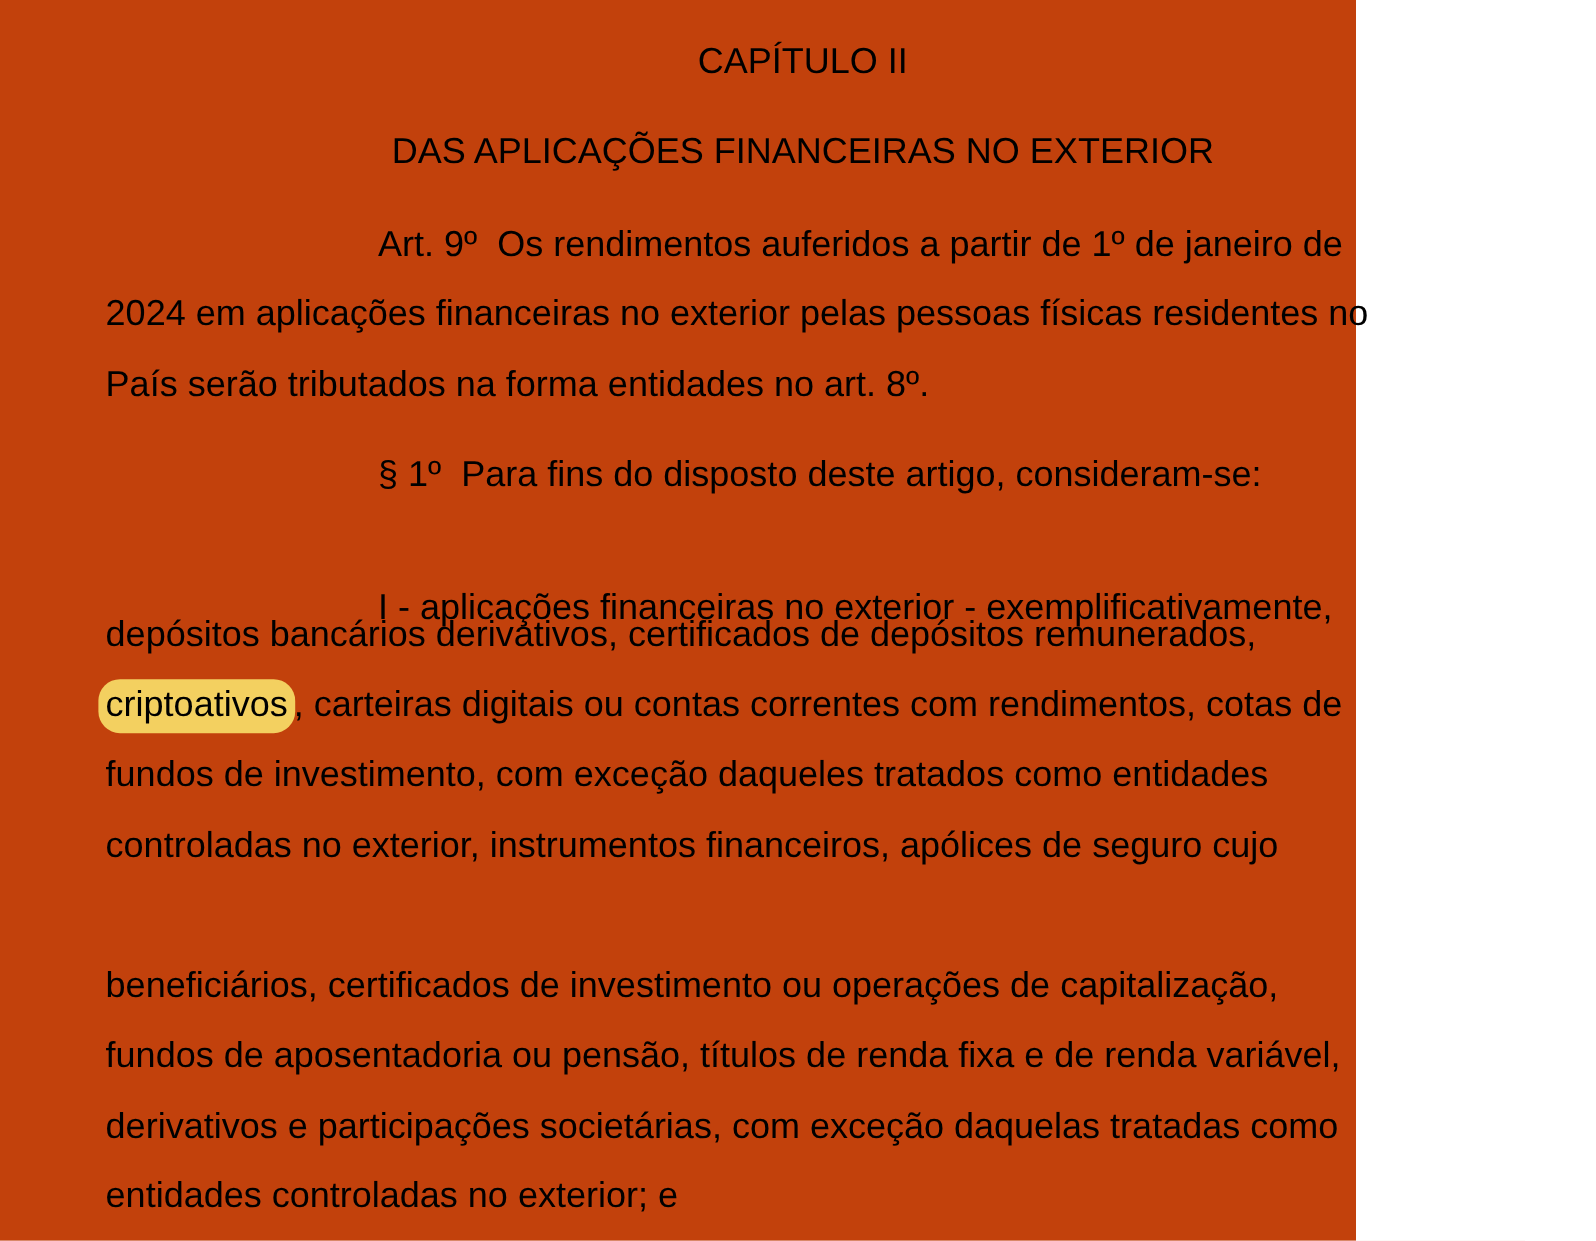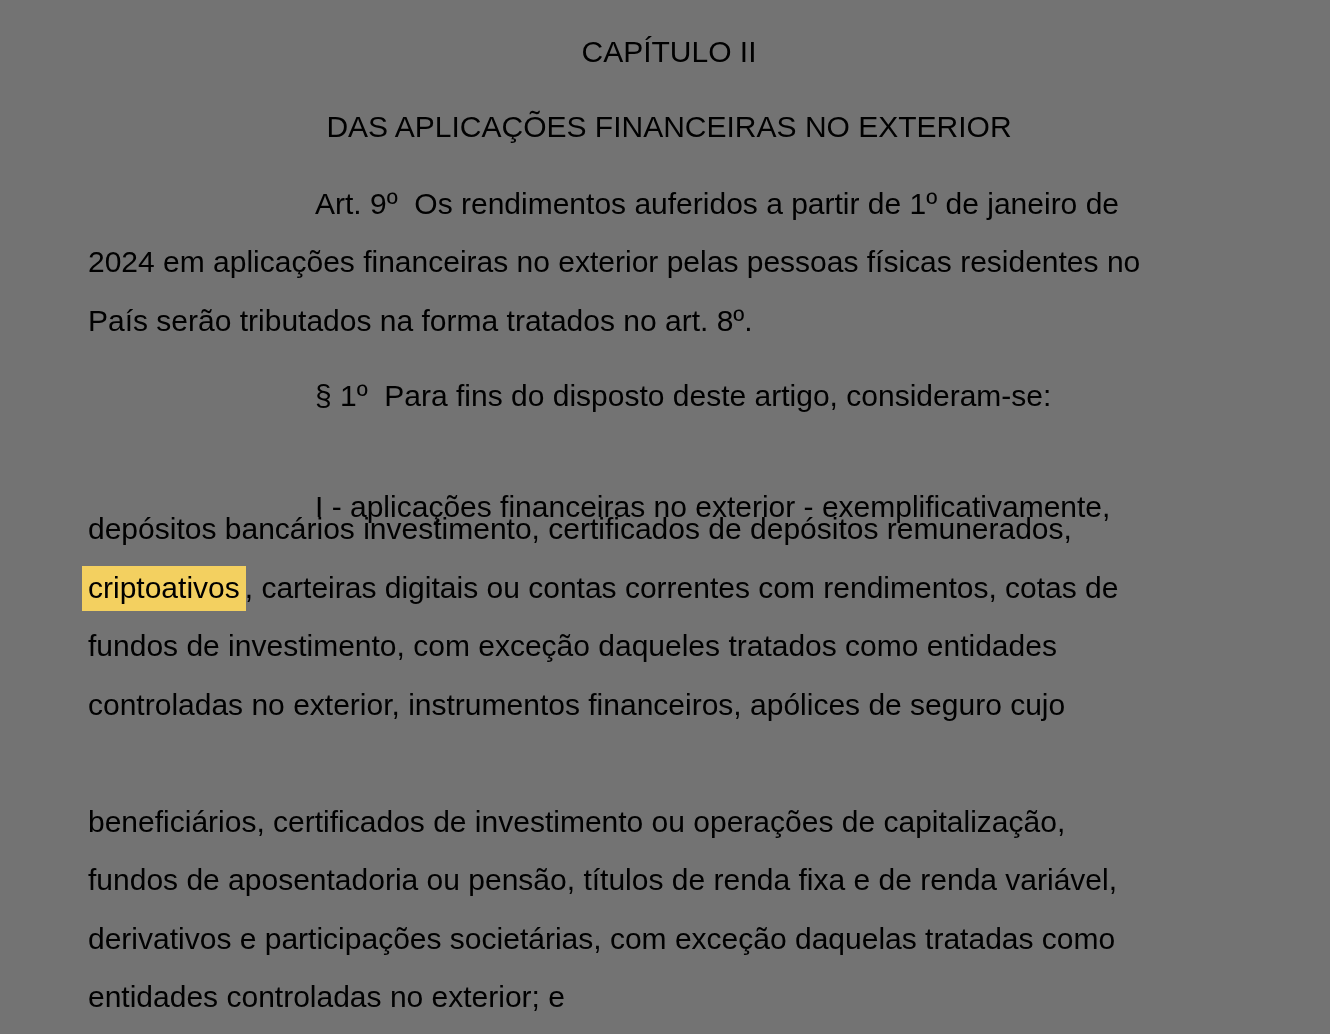--- a/index.html
+++ b/index.html
@@ -11,23 +11,23 @@
       width: 1330px;
       height: 1034px;
       position: relative;
       overflow: hidden;
       font-family: "Liberation Sans", sans-serif;
       color: #000000;
     }
     .page {
       position: absolute;
       left: 0; top: 0;
-      width: 1330px;
+      width: 1130px;
       height: 1034px;
-      background: #737373;
+      background: #c2410c;
     }
     .line {
       position: absolute;
       white-space: pre;
       font-size: 30px;
       line-height: 36px;
       height: 36px;
       letter-spacing: 0px;
     }
     .center {
@@ -40,39 +40,40 @@
       margin-left: 12px;
     }
     .indent-line {
       left: 315px;
     }
     .hl {
       background: #f3d060;
       padding: 5px 6px 7px 6px;
       margin-left: -6px;
       margin-right: -1px;
+      border-radius: 18px;
     }
   </style>
 </head>
 <body>
 
 <div class="page">
 
   <div class="line center" style="top:34px;">CAPÍTULO II</div>
 
   <div class="line center" style="top:109px;">DAS APLICAÇÕES FINANCEIRAS NO EXTERIOR</div>
 
   <div class="line indent-line" style="top:186px;">Art. 9º  Os rendimentos auferidos a partir de 1º de janeiro de</div>
   <div class="line body-line" style="top:244px;">2024 em aplicações financeiras no exterior pelas pessoas físicas residentes no</div>
-  <div class="line body-line" style="top:303px;">País serão tributados na forma tratados no art. 8º.</div>
+  <div class="line body-line" style="top:303px;">País serão tributados na forma entidades no art. 8º.</div>
 
   <div class="line indent-line" style="top:378px;">§ 1º  Para fins do disposto deste artigo, consideram-se:</div>
 
   <div class="line indent-line" style="top:453px;margin-top:36px;">I - aplicações financeiras no exterior - exemplificativamente,</div>
-  <div class="line body-line" style="top:511px;">depósitos bancários investimento, certificados de depósitos remunerados,</div>
+  <div class="line body-line" style="top:511px;">depósitos bancários derivativos, certificados de depósitos remunerados,</div>
   <div class="line body-line" style="top:570px;"><span class="hl">criptoativos</span><span>, carteiras digitais ou contas correntes com rendimentos, cotas de</span></div>
   <div class="line body-line" style="top:628px;text-align:center;">fundos de investimento, com exceção daqueles tratados como entidades</div>
   <div class="line body-line" style="top:687px;">controladas no exterior, instrumentos financeiros, apólices de seguro cujo</div>
   <div class="line body-line" style="top:804px;">beneficiários, certificados de investimento ou operações de capitalização,</div>
   <div class="line body-line" style="top:862px;">fundos de aposentadoria ou pensão, títulos de renda fixa e de renda variável,</div>
   <div class="line body-line" style="top:921px;">derivativos e participações societárias, com exceção daquelas tratadas como</div>
   <div class="line body-line" style="top:979px;">entidades controladas no exterior; e</div>
 
 </div>
 

